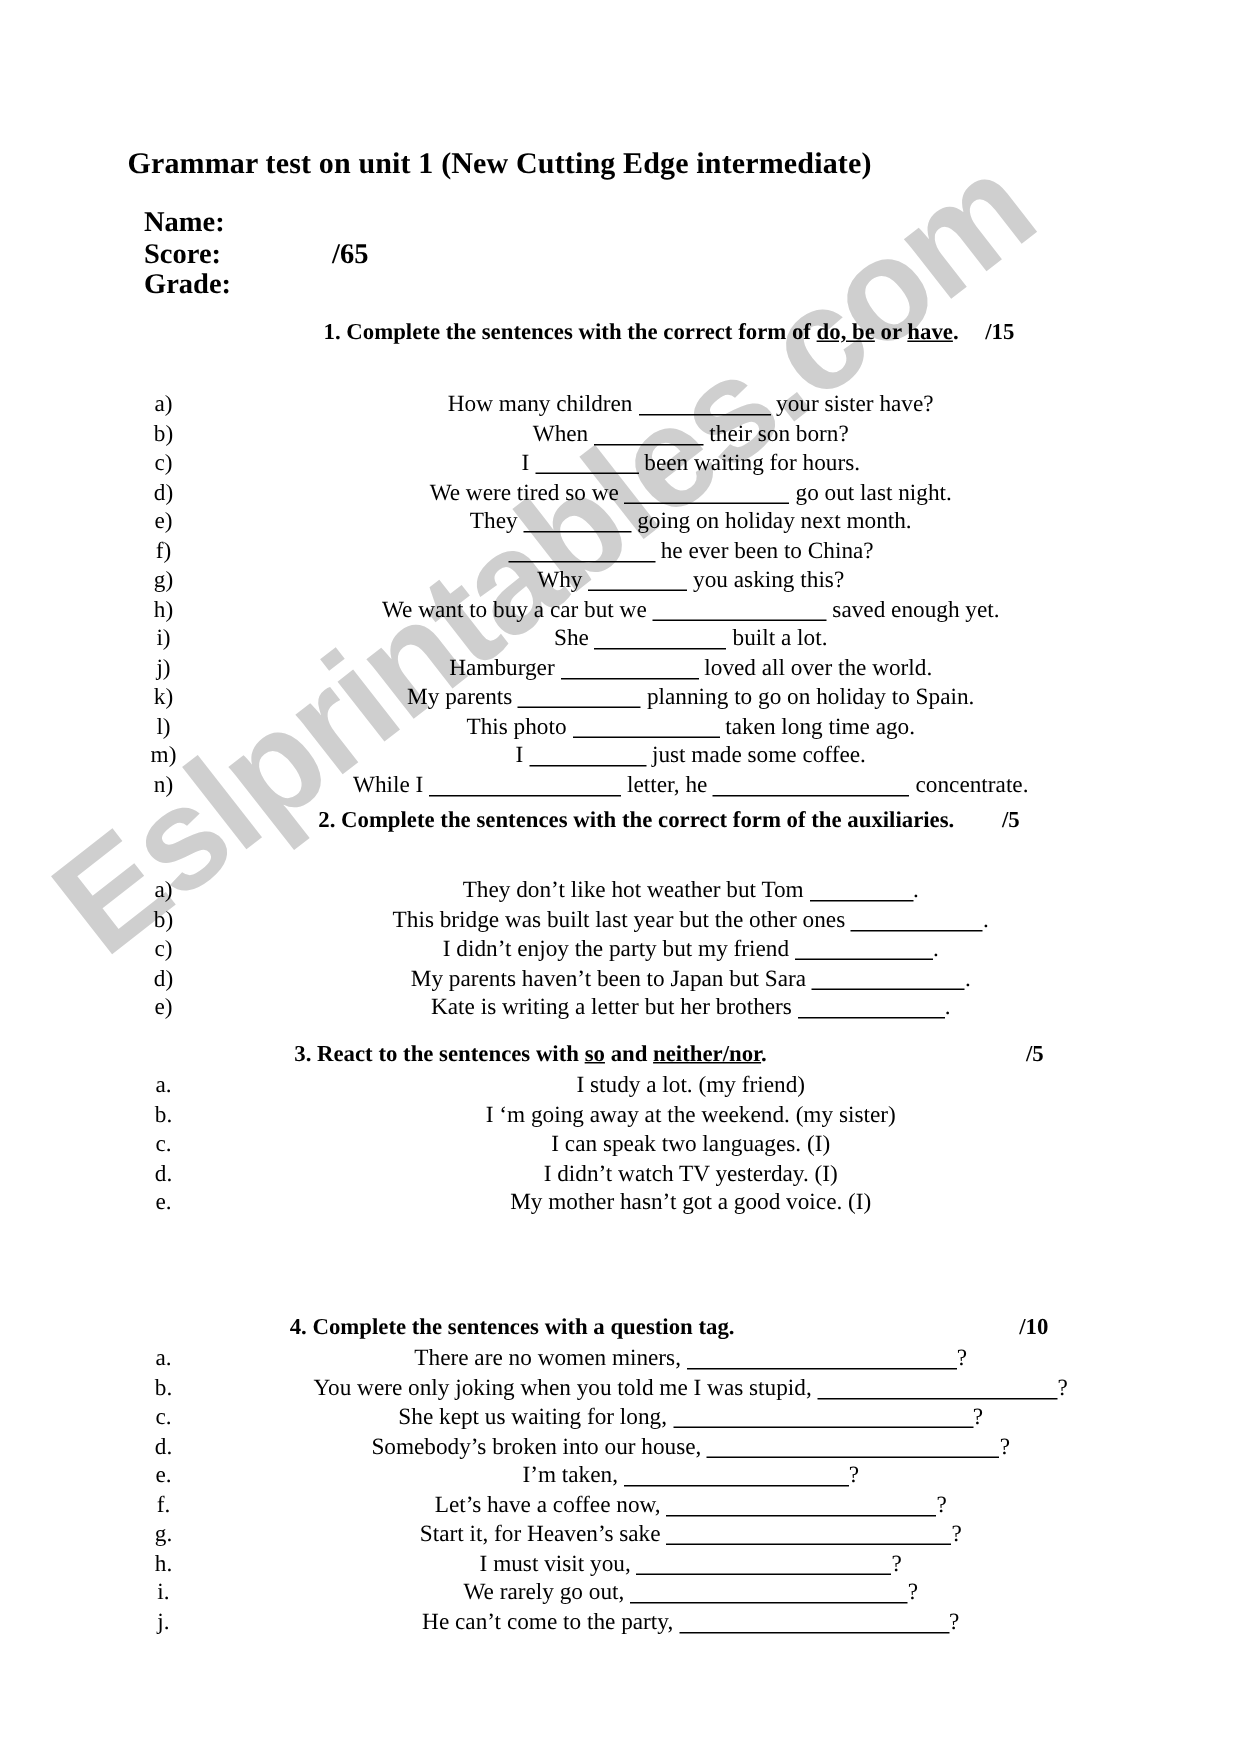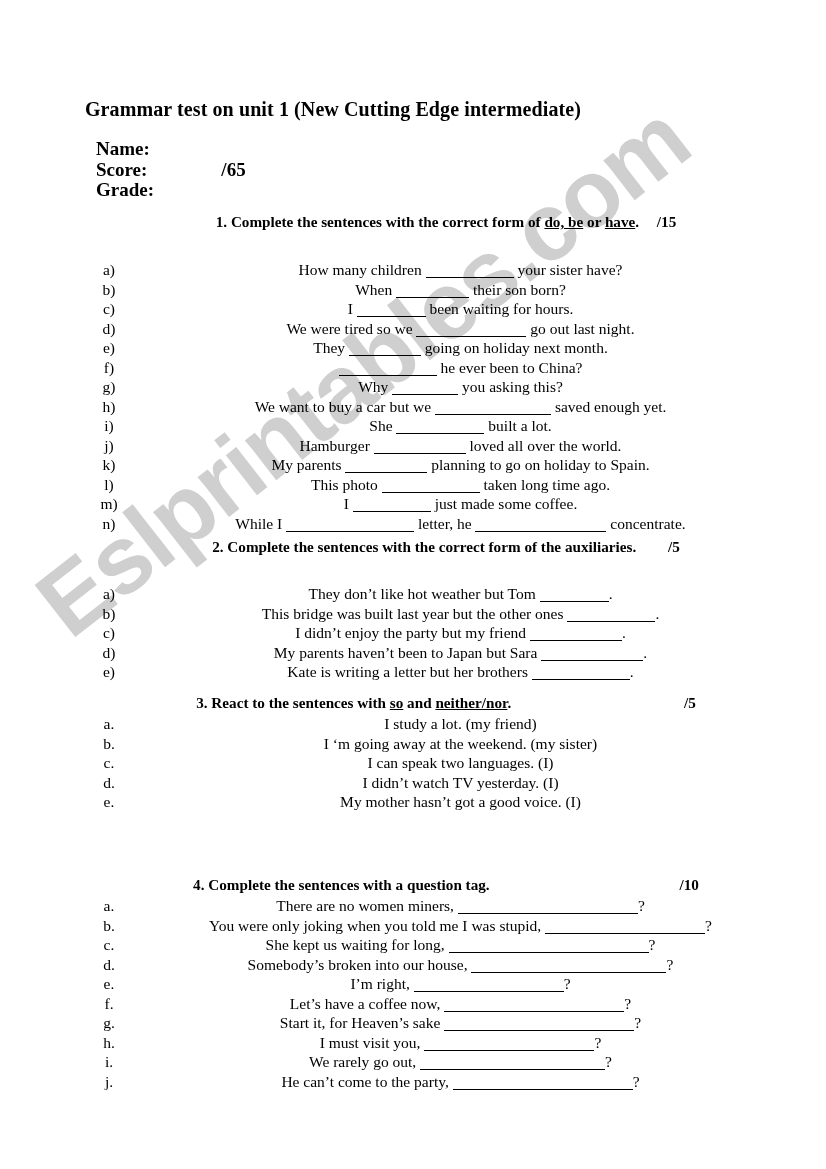--- a/index.html
+++ b/index.html
@@ -215,21 +215,21 @@
     <div class="sec-head">
       <span>4.</span>
       <span>Complete the sentences with a question tag.</span>
       <span class="points pts-4">/10</span>
     </div>
     <ol class="items" id="sec4-items">
         <li><span class="marker">a.</span><span>There are no women miners,</span> <span class="blank" style="width: 180px;"></span><span>?</span></li>
         <li><span class="marker">b.</span><span>You were only joking when you told me I was stupid,</span> <span class="blank" style="width: 160px;"></span><span>?</span></li>
         <li><span class="marker">c.</span><span>She kept us waiting for long,</span> <span class="blank" style="width: 200px;"></span><span>?</span></li>
         <li><span class="marker">d.</span><span>Somebody’s broken into our house,</span> <span class="blank" style="width: 195px;"></span><span>?</span></li>
-        <li><span class="marker">e.</span><span>I’m right,</span> <span class="blank" style="width: 150px;"></span><span>?</span></li>
+        <li><span class="marker">e.</span><span>I’m taken,</span> <span class="blank" style="width: 150px;"></span><span>?</span></li>
         <li><span class="marker">f.</span><span>Let’s have a coffee now,</span> <span class="blank" style="width: 180px;"></span><span>?</span></li>
         <li><span class="marker">g.</span><span>Start it, for Heaven’s sake</span> <span class="blank" style="width: 190px;"></span><span>?</span></li>
         <li><span class="marker">h.</span><span>I must visit you,</span> <span class="blank" style="width: 170px;"></span><span>?</span></li>
         <li><span class="marker">i.</span><span>We rarely go out,</span> <span class="blank" style="width: 185px;"></span><span>?</span></li>
         <li><span class="marker">j.</span><span>He can’t come to the party,</span> <span class="blank" style="width: 180px;"></span><span>?</span></li>
       </ol>
   </div>
 
 </div>
 

